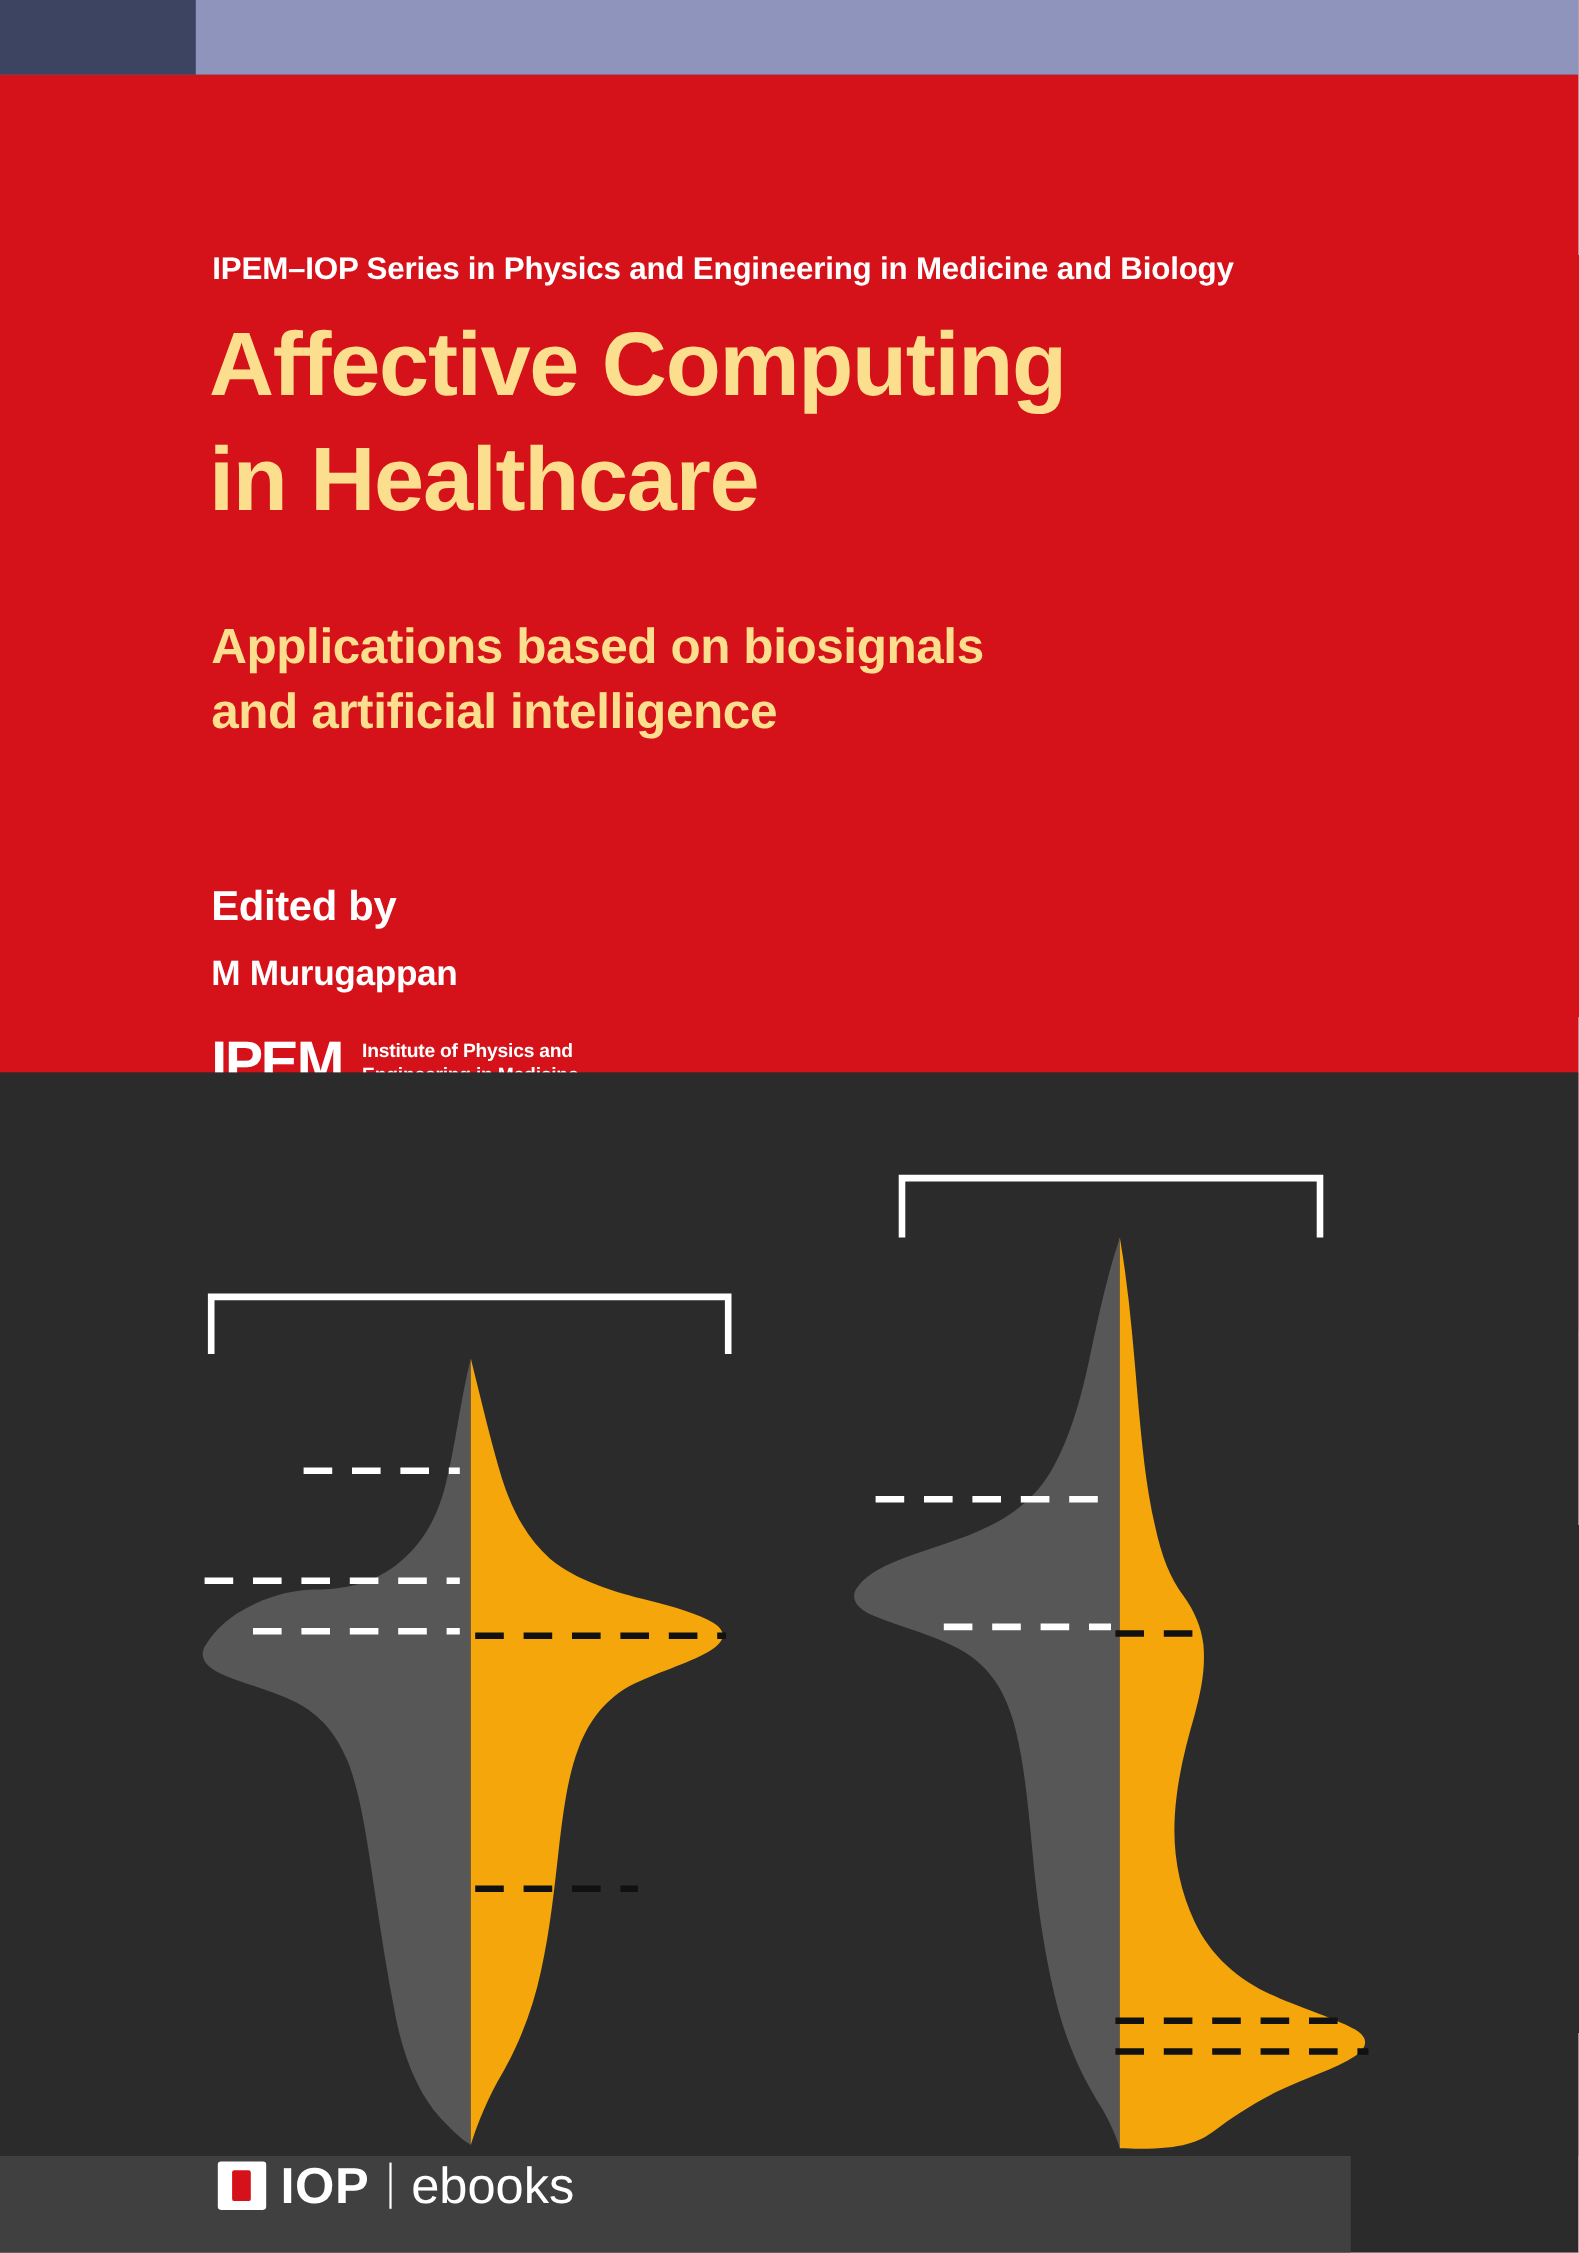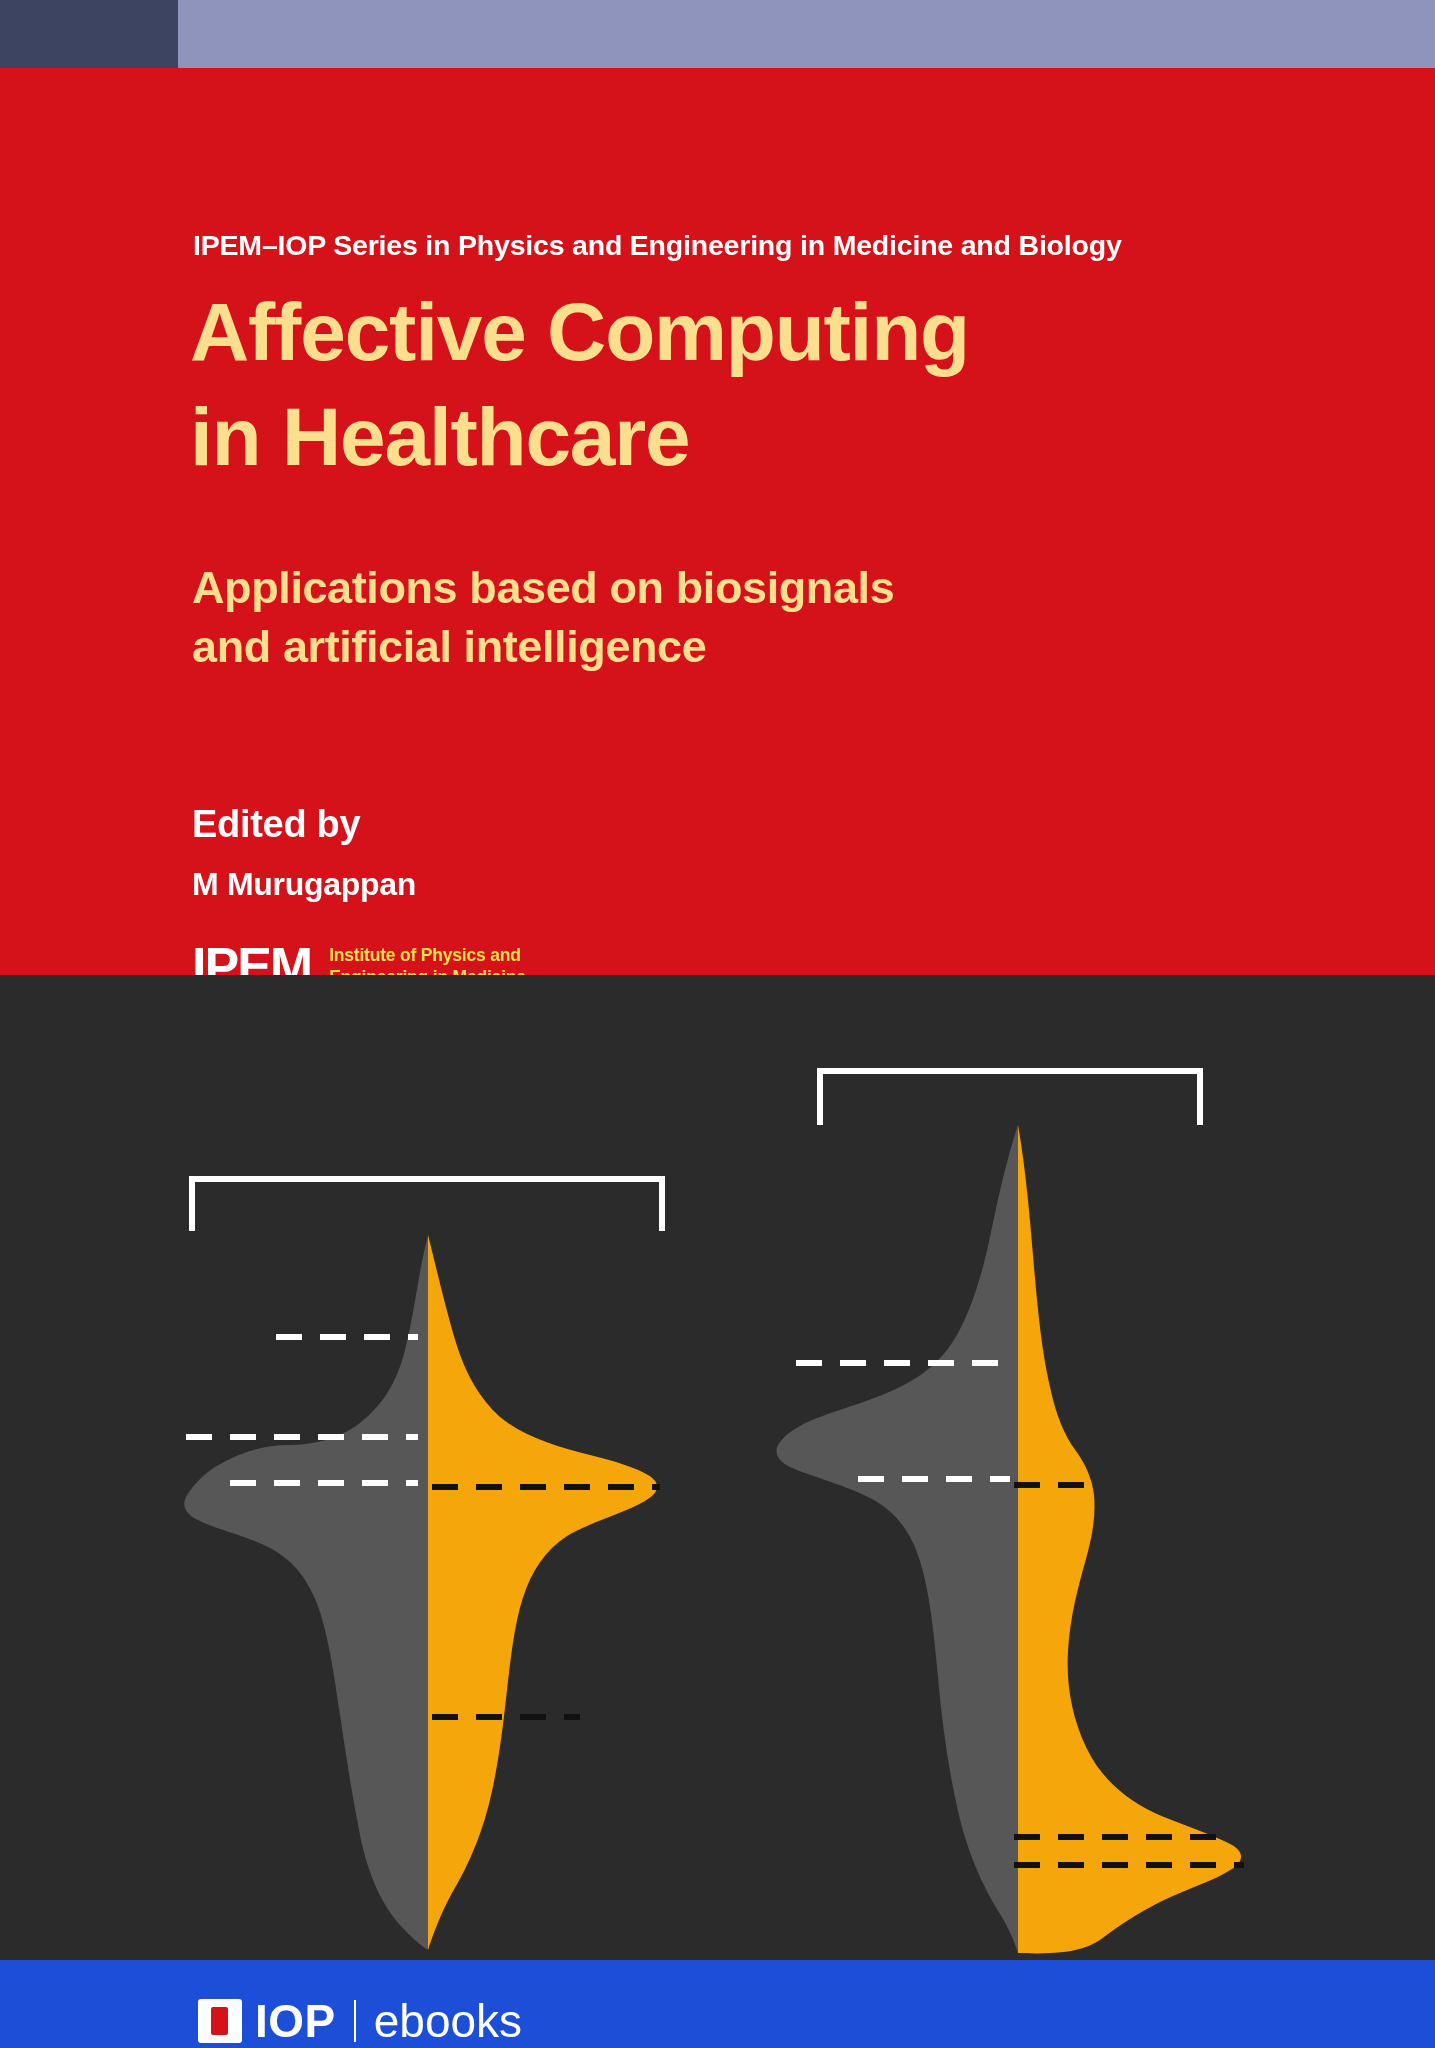--- a/index.html
+++ b/index.html
@@ -112,21 +112,21 @@
   .ipem-bar {
     position: absolute;
     left: 0;
     bottom: -9px;
     width: 100%;
     height: 7px;
     background: #ffffff;
   }
   .ipem-sub {
     margin-left: 18px;
-    color: #fde047;
+    color: #ffffff;
     font-size: 17.5px;
     font-weight: bold;
     line-height: 1.28;
     letter-spacing: -0.2px;
   }
 
   
   .artwork {
     position: absolute;
     top: 975px;
@@ -134,25 +134,25 @@
     width: 1435px;
     height: 985px;
     background: #2b2b2b;
   }
   .artwork svg { display: block; }
 
   
   .bottom-bar {
     position: absolute;
     bottom: 0; left: 0;
-    width: 1435px;
+    width: 1228px;
     height: 88px;
-    background: #1d4ed8;
+    background: #404040;
     display: flex;
-    align-items: flex-end;
+    align-items: flex-start;
   }
   .iop-logo {
     display: flex;
     align-items: center;
     margin-left: 198px;
   }
   .iop-mark {
     width: 44px;
     height: 44px;
     background: #ffffff;

